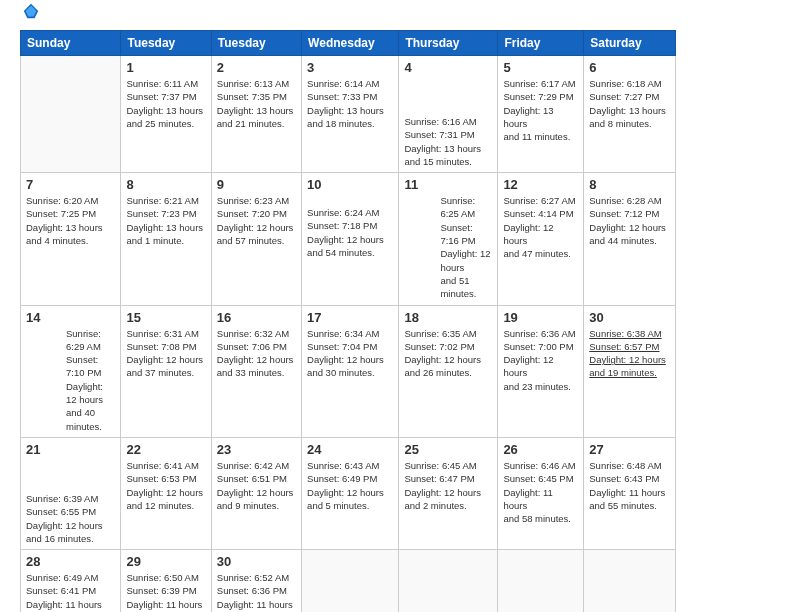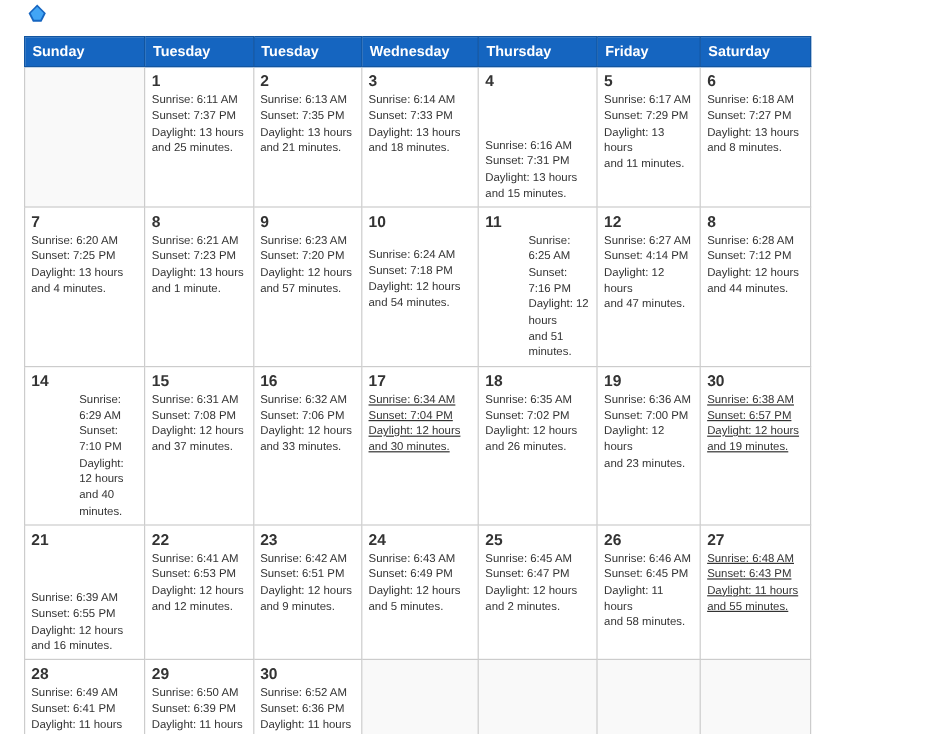--- a/index.html
+++ b/index.html
@@ -245,21 +245,21 @@
           </td>
           <td>
             <span class="day-num">16</span>
             <div class="day-info" style="white-space: pre-line;">Sunrise: 6:32 AM
 Sunset: 7:06 PM
 Daylight: 12 hours
 and 33 minutes.</div>
           </td>
           <td>
             <span class="day-num">17</span>
-            <div class="day-info" style="white-space: pre-line; text-decoration: underline;">Sunrise: 6:34 AM
+            <div class="day-info" style="white-space: pre-line;">Sunrise: 6:34 AM
 Sunset: 7:04 PM
 Daylight: 12 hours
 and 30 minutes.</div>
           </td>
           <td>
             <span class="day-num">18</span>
             <div class="day-info" style="white-space: pre-line;">Sunrise: 6:35 AM
 Sunset: 7:02 PM
 Daylight: 12 hours
 and 26 minutes.</div>
@@ -317,21 +317,21 @@
           </td>
           <td>
             <span class="day-num">26</span>
             <div class="day-info" style="white-space: pre-line;">Sunrise: 6:46 AM
 Sunset: 6:45 PM
 Daylight: 11 hours
 and 58 minutes.</div>
           </td>
           <td>
             <span class="day-num">27</span>
-            <div class="day-info" style="white-space: pre-line; text-decoration: underline;">Sunrise: 6:48 AM
+            <div class="day-info" style="white-space: pre-line;">Sunrise: 6:48 AM
 Sunset: 6:43 PM
 Daylight: 11 hours
 and 55 minutes.</div>
           </td>
         </tr>
         <tr>
           <td>
             <span class="day-num">28</span>
             <div class="day-info" style="white-space: pre-line;">Sunrise: 6:49 AM
 Sunset: 6:41 PM

